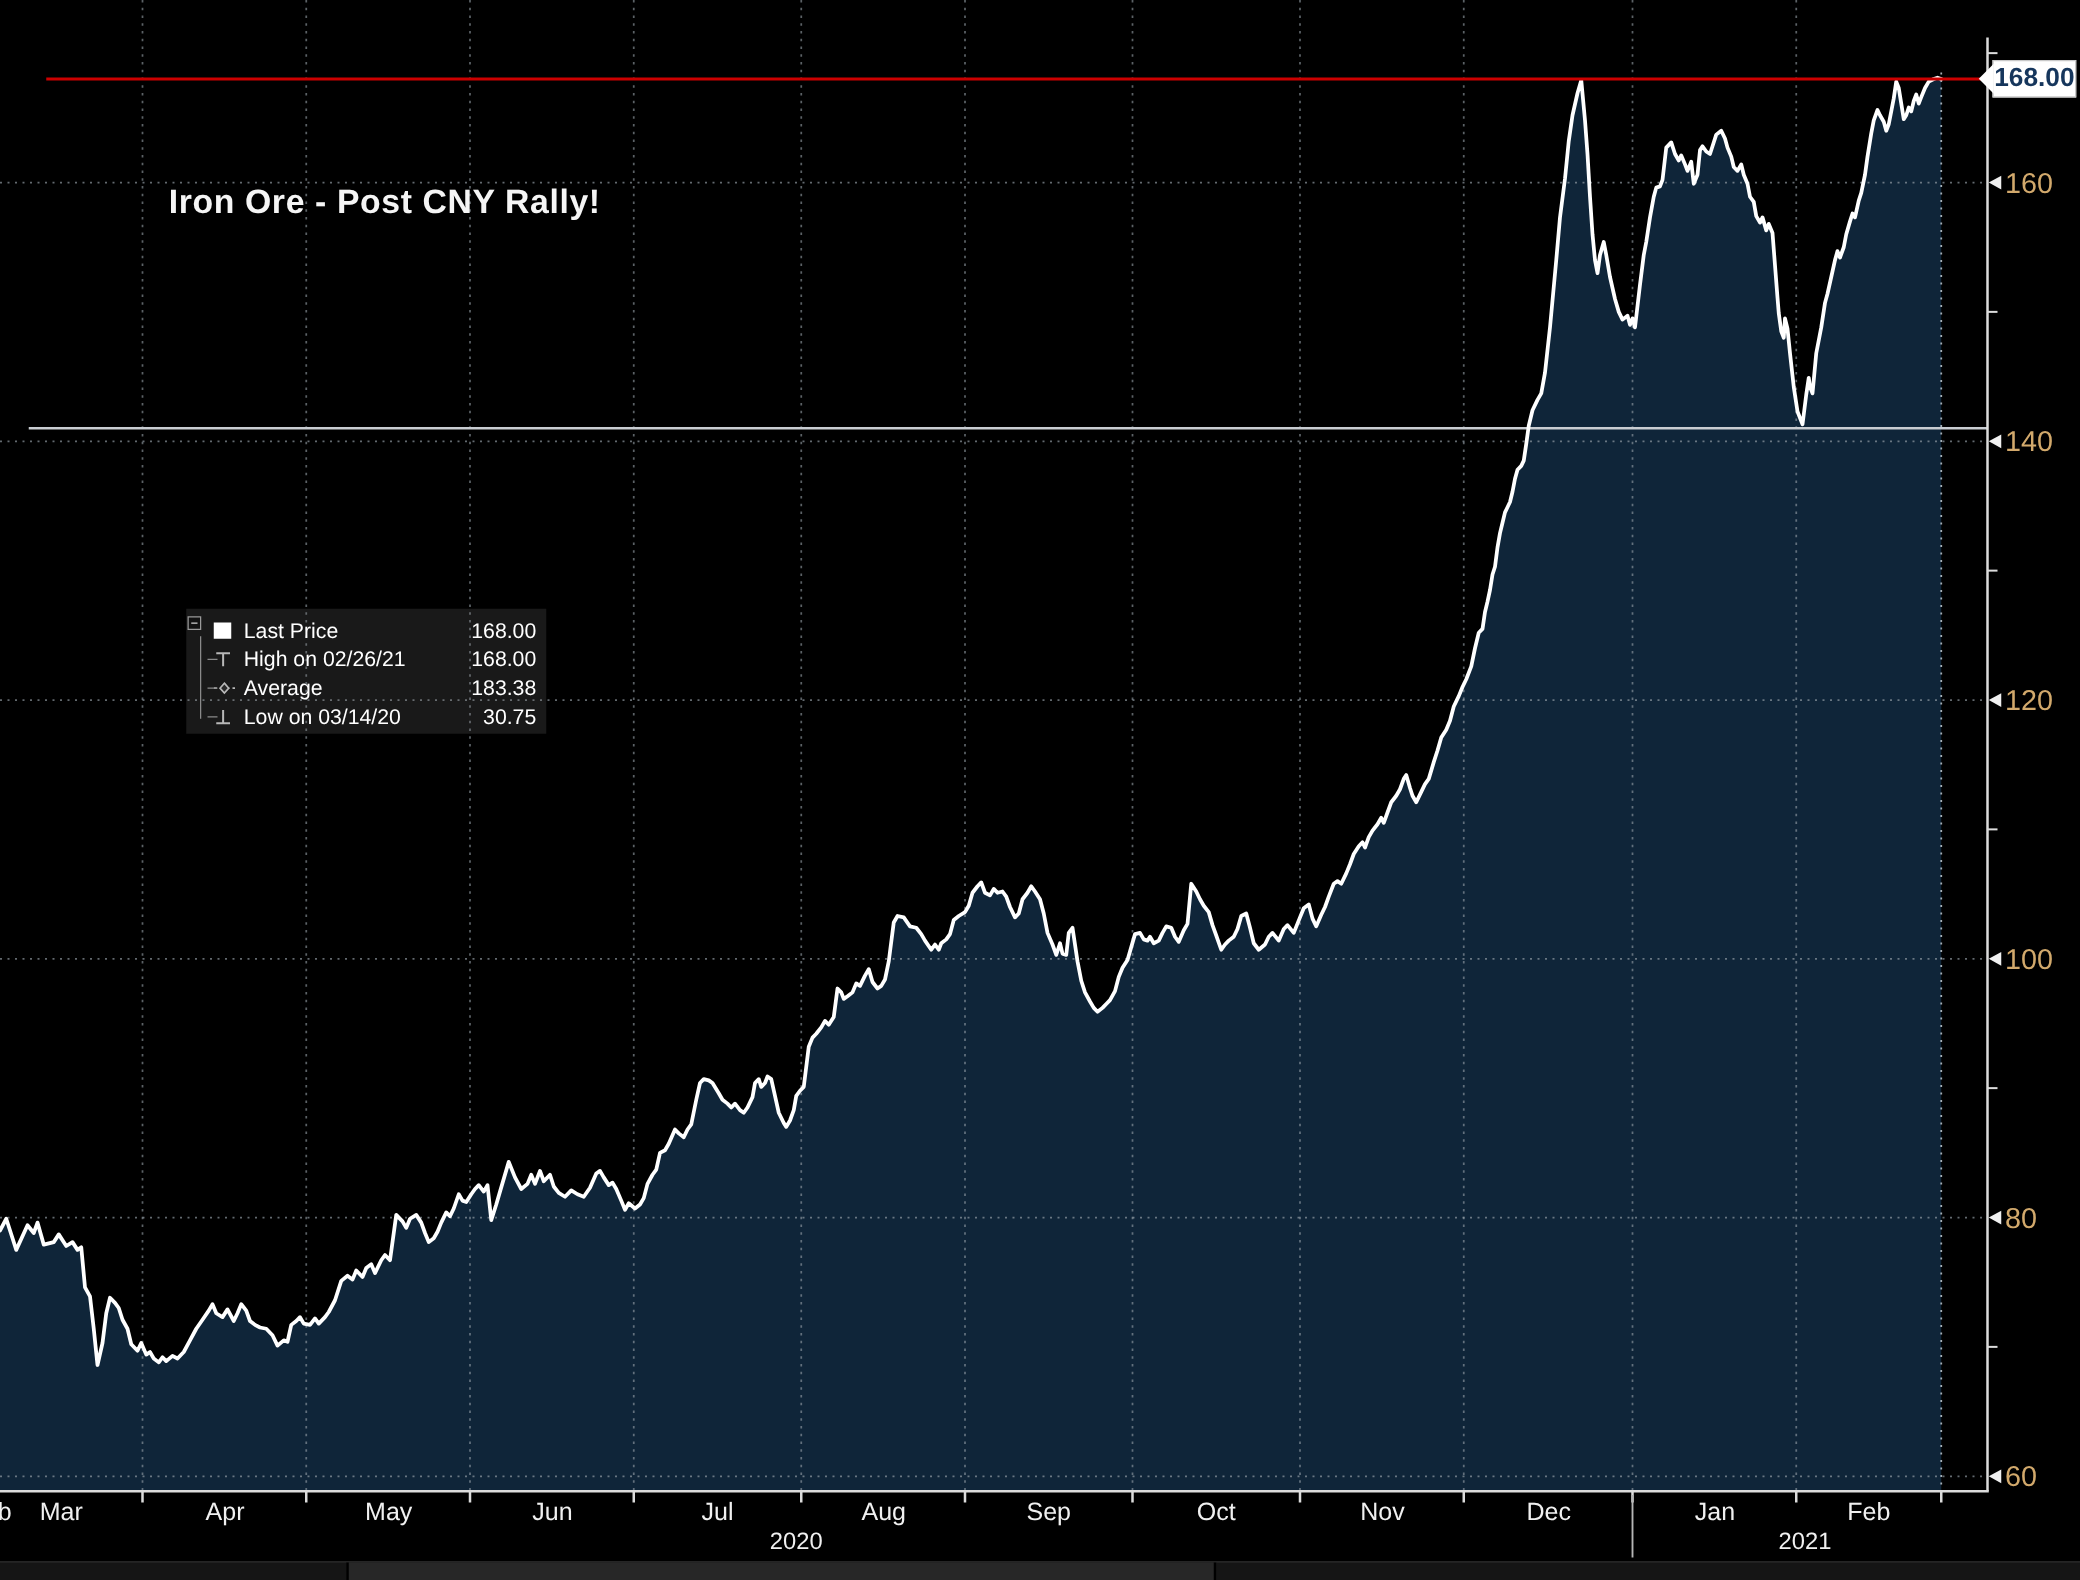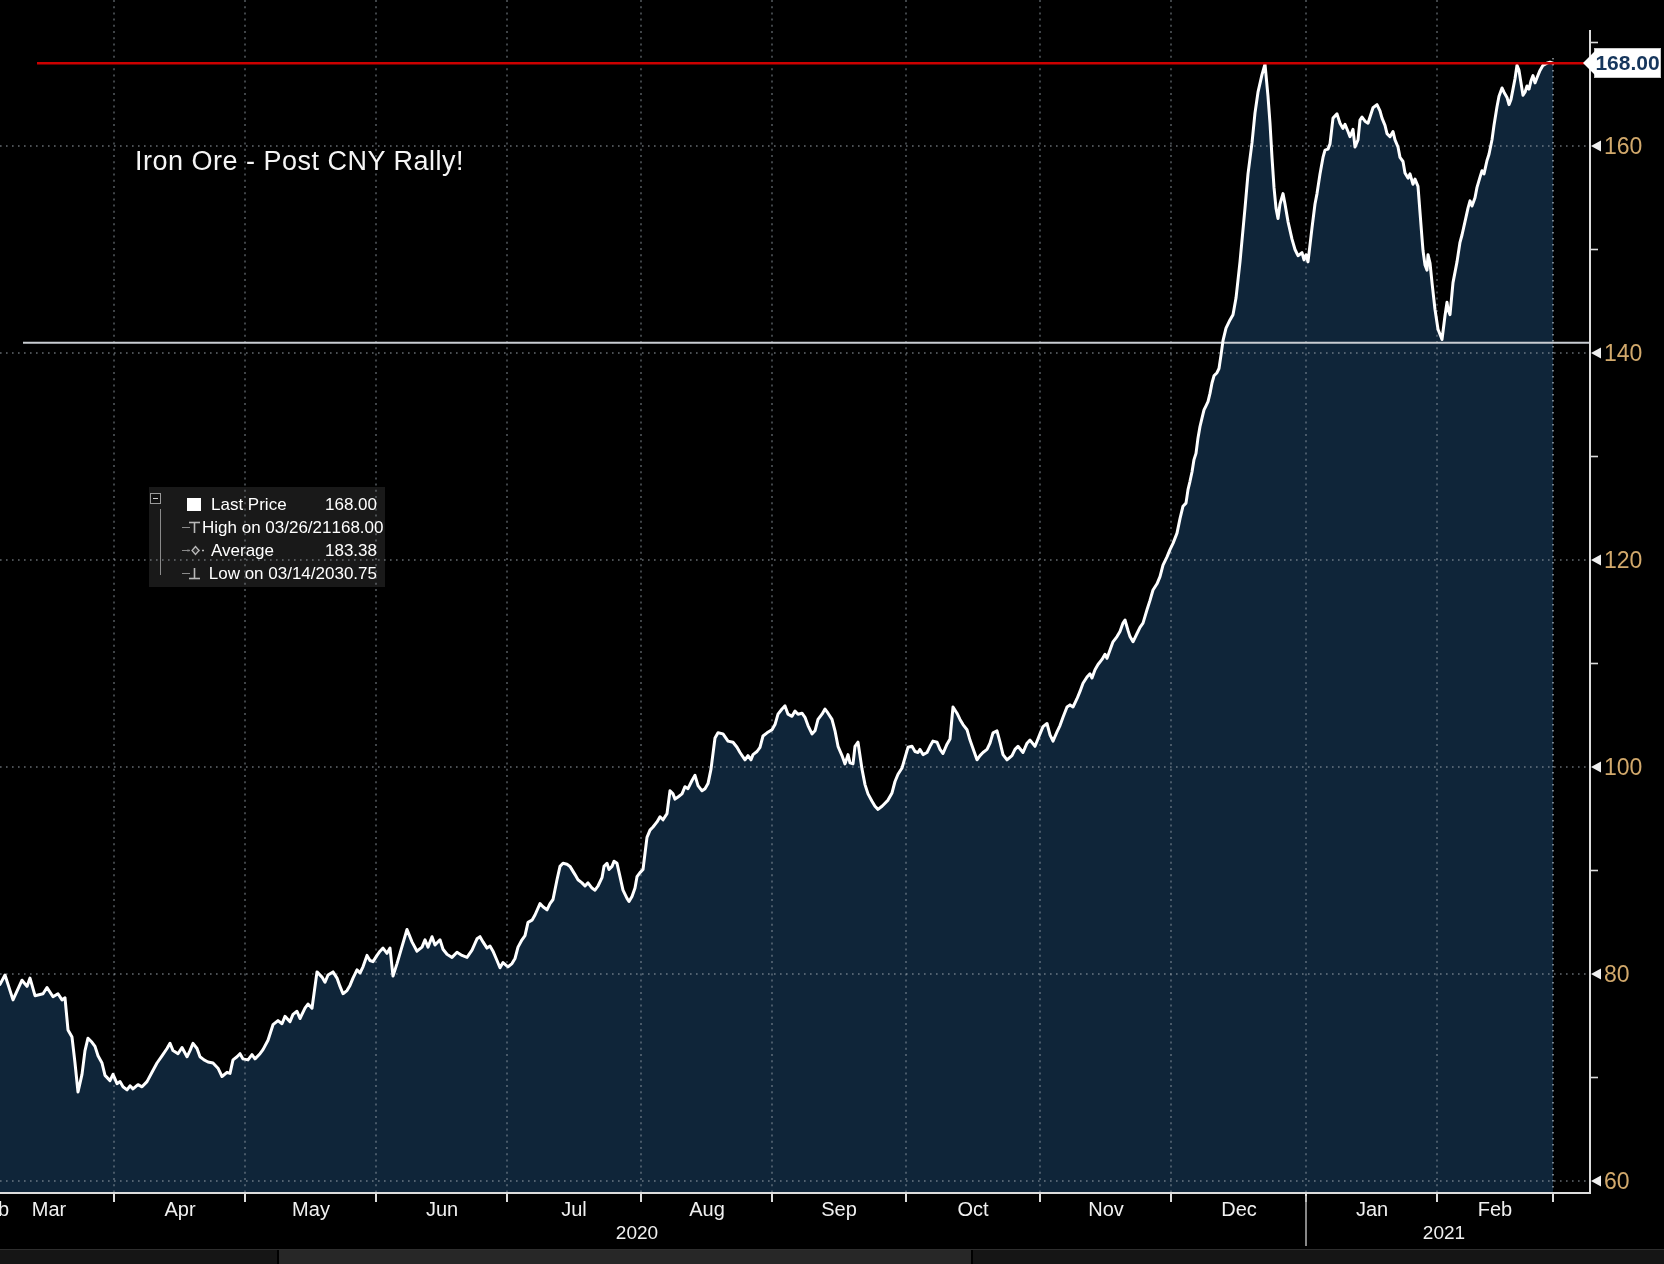--- a/index.html
+++ b/index.html
@@ -1,22 +1,22 @@
 <!DOCTYPE html>
 <html><head>
 <meta charset="utf-8">
 <style>
   html,body{margin:0;padding:0;background:#000;width:1664px;height:1264px;overflow:hidden;
             font-family:"Liberation Sans",sans-serif;position:relative;}
   #stage{position:absolute;left:0;top:0;width:1664px;height:1264px;background:#000;}
   #chart-svg{position:absolute;left:0;top:0;}
-  #chart-title{position:absolute;left:135px;top:146px;font-size:27px;font-weight:normal;color:#f5f5f5;letter-spacing:.5px;}
+  #chart-title{position:absolute;left:135px;top:146px;font-size:27px;font-weight:bold;color:#f5f5f5;letter-spacing:.5px;}
   
-  #legend{position:absolute;left:149px;top:487px;width:236px;height:100px;
-          background:rgba(125,125,125,0.20);padding:6px 8px 4px 22px;box-sizing:border-box;font-size:17px;color:#fff;}
+  #legend{position:absolute;left:149px;top:487px;width:288px;height:100px;
+          background:rgba(125,125,125,0.20);padding:6px 8px 4px 6px;box-sizing:border-box;font-size:17px;color:#fff;}
   #legend .tree-line{position:absolute;left:11px;top:22px;width:1px;height:66px;background:#8a8a8a;}
   .lrow{display:flex;align-items:center;height:23px;position:relative;}
   .lrow .licon{width:40px;display:flex;align-items:center;justify-content:flex-start;padding-left:16px;box-sizing:border-box;}
   .lrow .llabel{flex:1;white-space:nowrap;}
   .lrow .lvalue{text-align:right;white-space:nowrap;}
   .expander{position:absolute;left:1px;top:6px;width:11px;height:11px;border:1px solid #9a9a9a;box-sizing:border-box;background:#111;}
   .expander::after{content:"";position:absolute;left:2px;top:4px;width:5px;height:1px;background:#cfcfcf;}
   .swatch{width:14px;height:13px;background:#fff;display:inline-block;}
   .stub{position:absolute;left:11px;top:11px;width:8px;height:1px;background:#8a8a8a;}
   
@@ -120,21 +120,21 @@
         <span class="lvalue">168.00</span>
       </div>
       <div class="lrow">
         <span class="stub"></span>
         <span class="licon">
           <svg width="15" height="15">
             <line x1="2" y1="2.5" x2="13" y2="2.5" stroke="#b8b8b8" stroke-width="1.6"></line>
             <line x1="7.5" y1="2.5" x2="7.5" y2="13" stroke="#b8b8b8" stroke-width="1.6"></line>
           </svg>
         </span>
-        <span class="llabel">High on 03/26/21</span>
+        <span class="llabel">High on 02/26/21</span>
         <span class="lvalue">168.00</span>
       </div>
       <div class="lrow">
         <span class="stub"></span>
         <span class="licon">
           <svg width="17" height="15">
             <line x1="0" y1="7.5" x2="17" y2="7.5" stroke="#b8b8b8" stroke-width="1.4" stroke-dasharray="2.5 2.5"></line>
             <path d="M8.5 3.5 L12 7.5 L8.5 11.5 L5 7.5 Z" fill="#2a2a2a" stroke="#b8b8b8" stroke-width="1.3"></path>
           </svg>
         </span>

